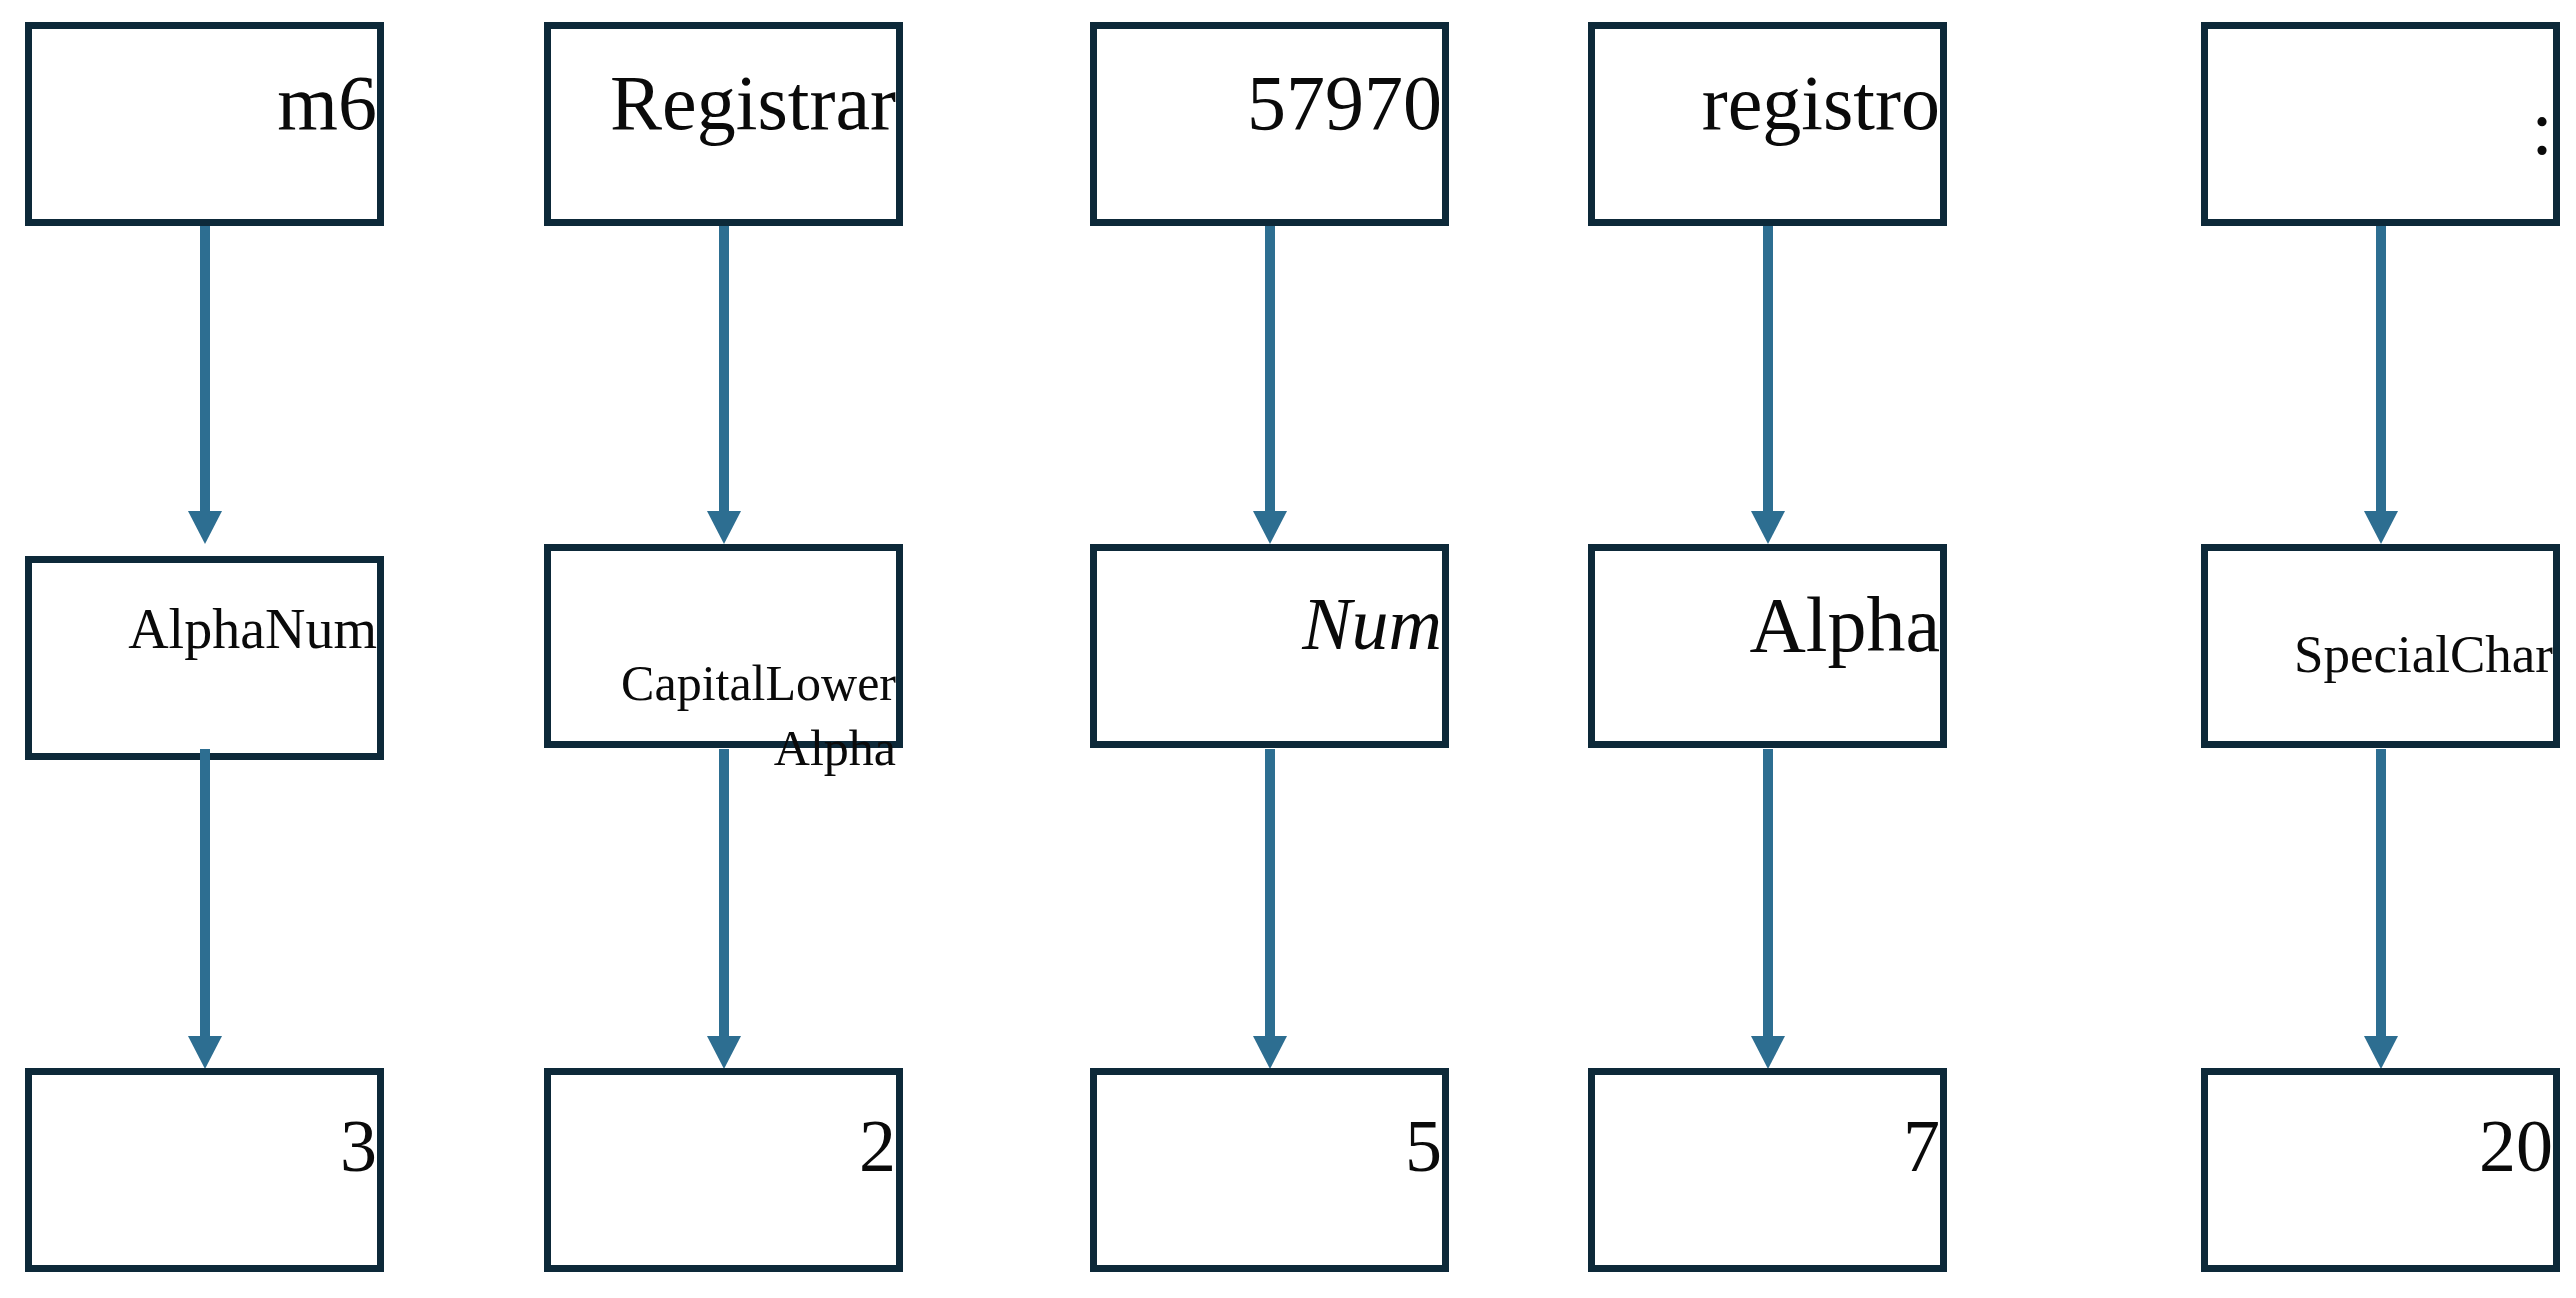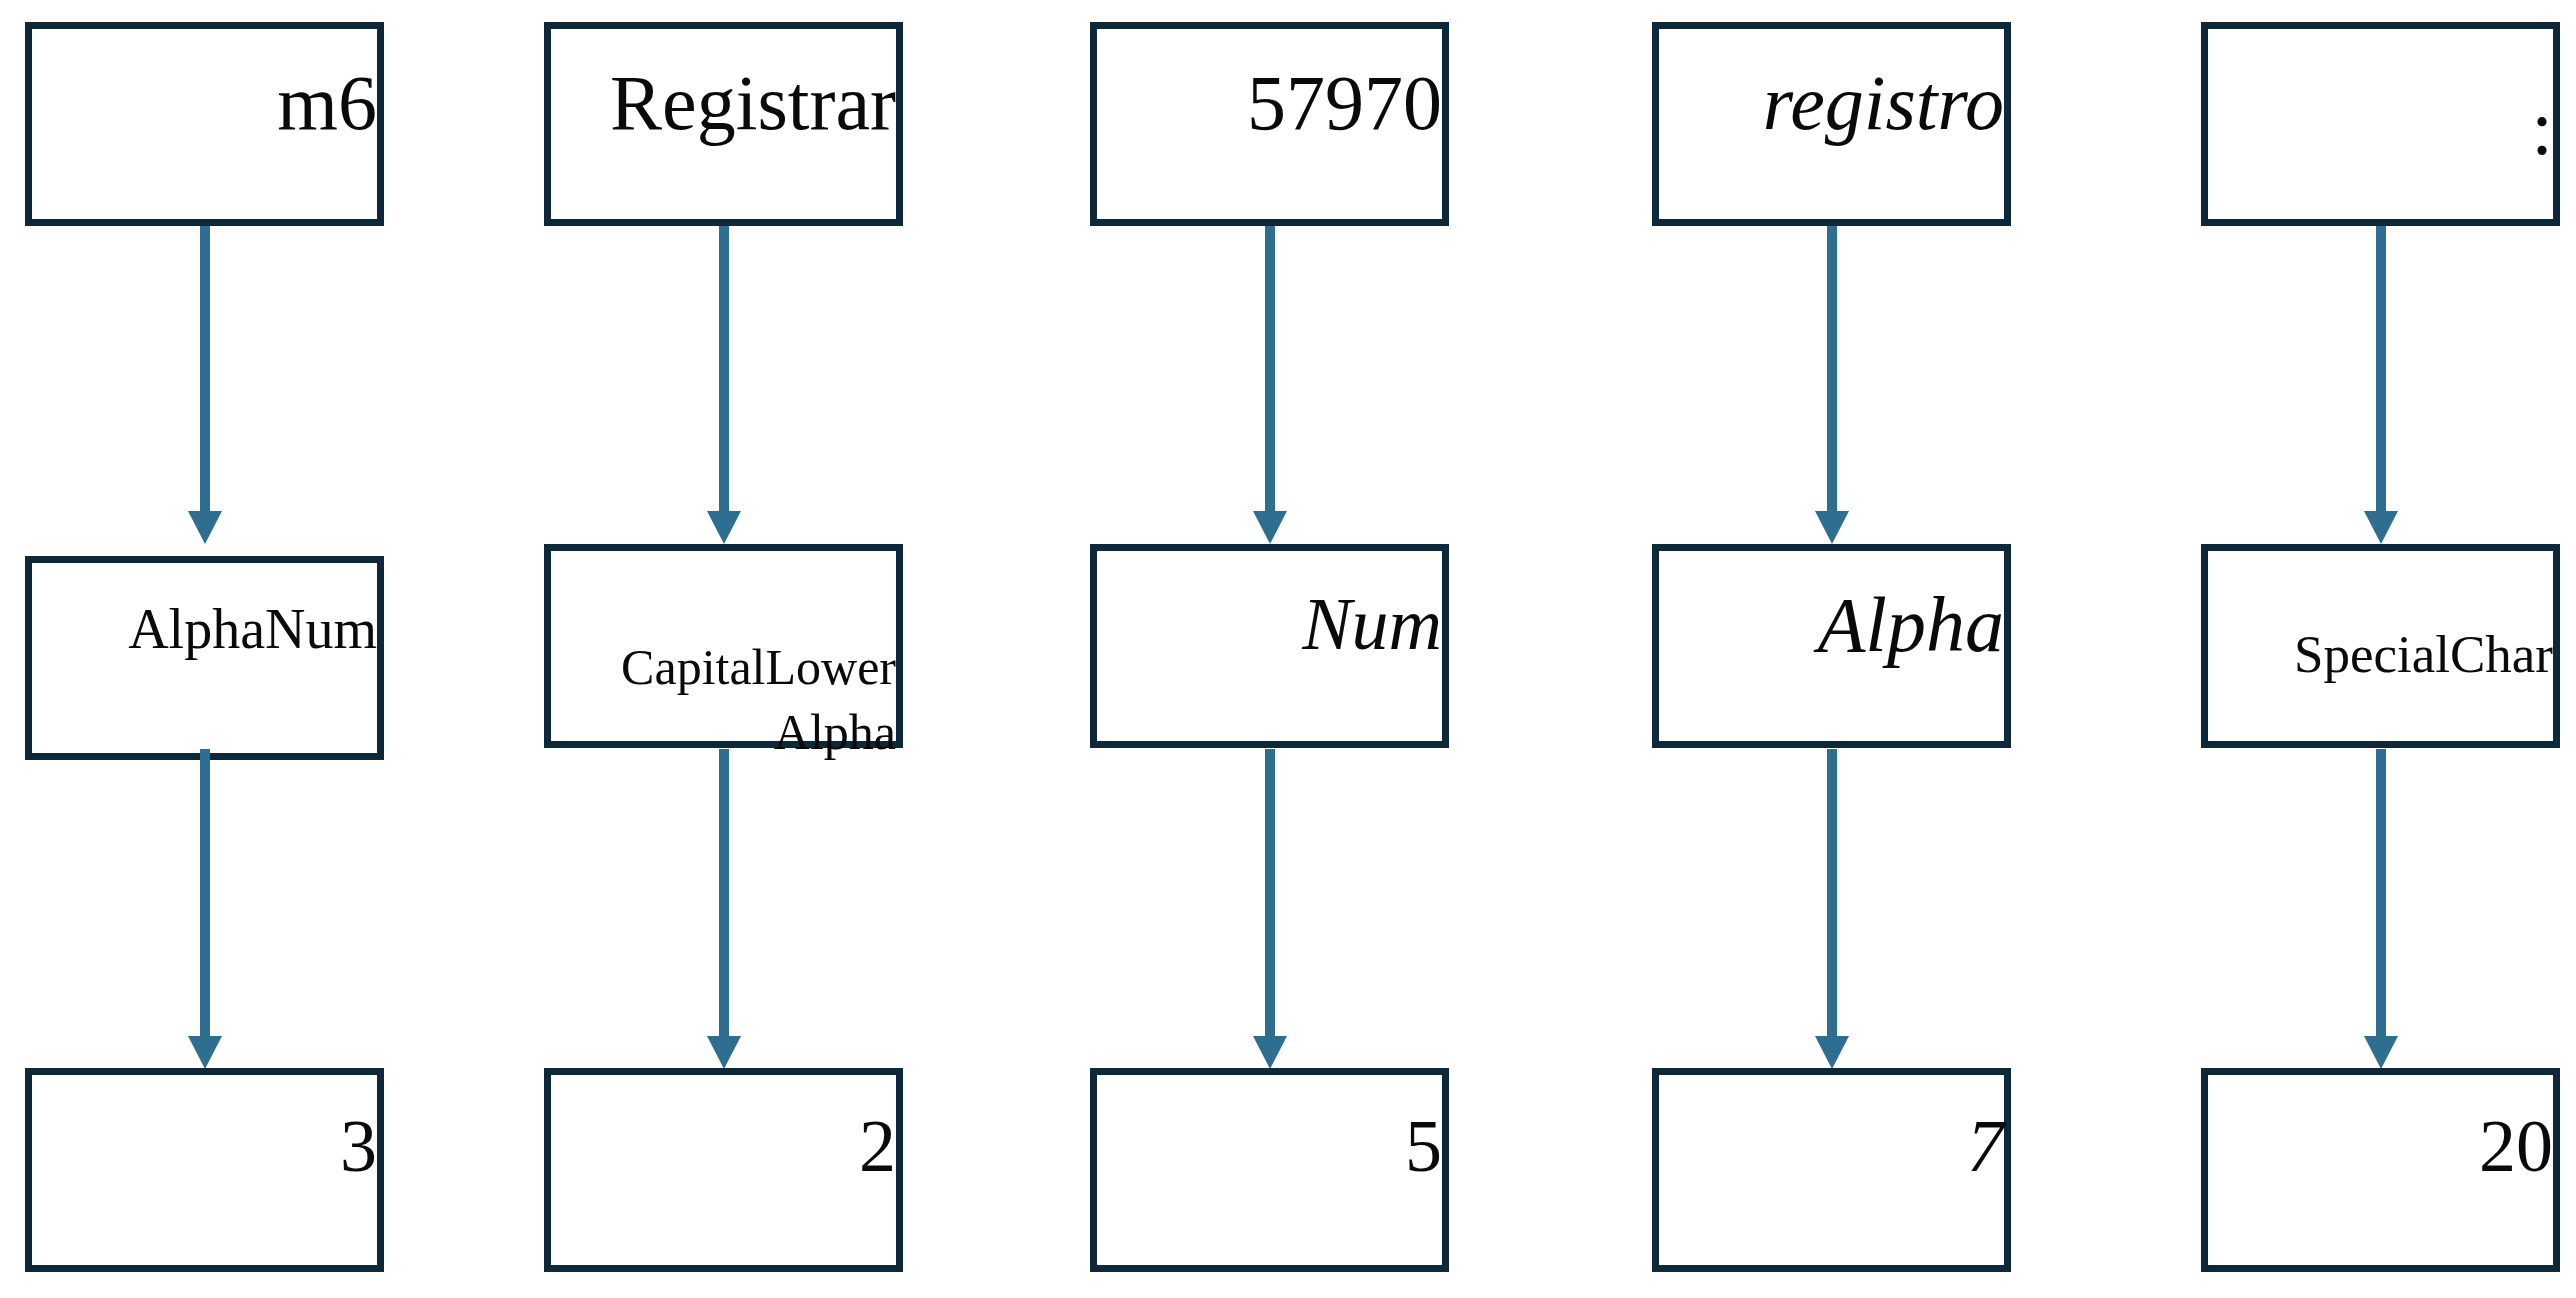--- a/index.html
+++ b/index.html
@@ -18,40 +18,40 @@
   }
   .column {
     position: absolute;
     top: 0;
     height: 100%;
     width: 359px;
   }
   .col1 { left: 25px; }
   .col2 { left: 544px; }
   .col3 { left: 1090px; }
-  .col4 { left: 1652px; font-style: italic; }
+  .col4 { left: 1588px; }
   .col5 { left: 2201px; }
 
   .node {
     position: absolute;
     left: 0;
     width: 100%;
     box-sizing: border-box;
     background: #ffffff;
     border: 7px solid var(--box-border, #0d2939);
     text-align: right;
     line-height: 1.1;
   }
   .row1 { top: 22px;   height: 204px; font-size: 78px; padding-top: 31px; }
   .row2 { top: 544px;  height: 204px; }
   .row3 { top: 1068px; height: 204px; font-size: 74px;  padding-top: 31px; }
 
   
   .col1 .row2 { font-size: 56px;  padding-top: 36px; margin-top: 12px; }
-  .col2 .row2 { font-size: 50px;  padding-top: 19px; line-height: 1.3; white-space: pre-line; }
+  .col2 .row2 { font-size: 50px;  padding-top: 35px; line-height: 1.3; white-space: pre-line; }
   .col3 .row2 { font-size: 74px;  padding-top: 33px; font-style: italic; }
   .col4 .row2 { font-size: 78px; padding-top: 31px; }
   .col5 .row2 { font-size: 53px;  padding-top: 74px; }
   
   .col5 .row1 { padding-top: 56px; }
 
   .arrow {
     position: absolute;
     left: 50%;
     transform: translateX(-50%);

